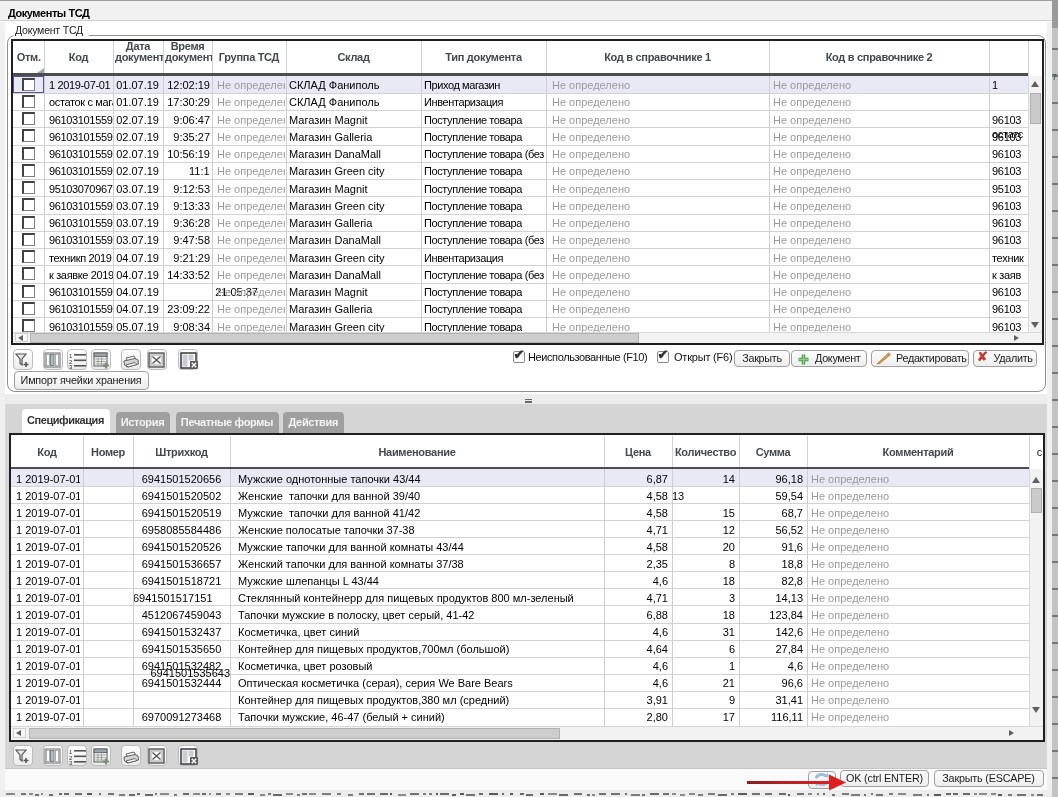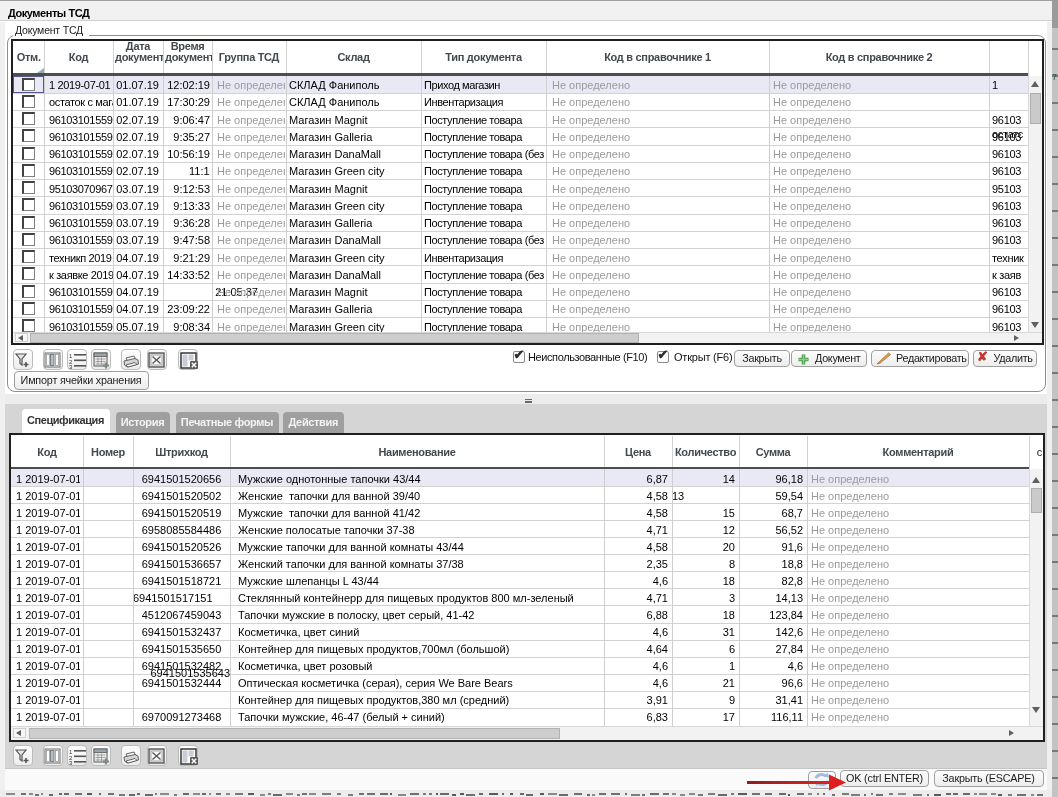--- a/index.html
+++ b/index.html
@@ -582,21 +582,21 @@
 <div class="cell" style="left:133px;top:665px;width:97px;text-align:right;">6941501535643</div>
 <div class="cell" style="left:238px;top:692.1px;width:362px;">Контейнер для пищевых продуктов,380 мл (средний)</div>
 <div class="cell" style="left:604px;top:692.1px;width:64px;text-align:right;">3,91</div>
 <div class="cell" style="left:672px;top:692.1px;width:63px;text-align:right;">9</div>
 <div class="cell" style="left:739px;top:692.1px;width:64px;text-align:right;">31,41</div>
 <div class="cell grey" style="left:811px;top:692.1px;width:214px;">Не определено</div>
 <div class="hline" style="left:11px;top:707.7px;width:1018px;"></div>
 <div class="cell" style="left:16px;top:709.2px;width:64px;">1 2019-07-01</div>
 <div class="cell" style="left:133px;top:709.2px;width:97px;text-align:center;">6970091273468</div>
 <div class="cell" style="left:238px;top:709.2px;width:362px;">Тапочки мужские, 46-47 (белый + синий)</div>
-<div class="cell" style="left:604px;top:709.2px;width:64px;text-align:right;">6,83</div>
+<div class="cell" style="left:604px;top:709.2px;width:64px;text-align:right;">2,80</div>
 <div class="cell" style="left:672px;top:709.2px;width:63px;text-align:right;">17</div>
 <div class="cell" style="left:739px;top:709.2px;width:64px;text-align:right;">116,11</div>
 <div class="cell grey" style="left:811px;top:709.2px;width:214px;">Не определено</div>
 <div class="vline" style="left:83px;top:469px;height:256.5px;"></div>
 <div class="vline" style="left:133px;top:469px;height:256.5px;"></div>
 <div class="vline" style="left:230px;top:469px;height:256.5px;"></div>
 <div class="vline" style="left:604px;top:469px;height:256.5px;"></div>
 <div class="vline" style="left:672px;top:469px;height:256.5px;"></div>
 <div class="vline" style="left:739px;top:469px;height:256.5px;"></div>
 <div class="vline" style="left:807px;top:469px;height:256.5px;"></div>

